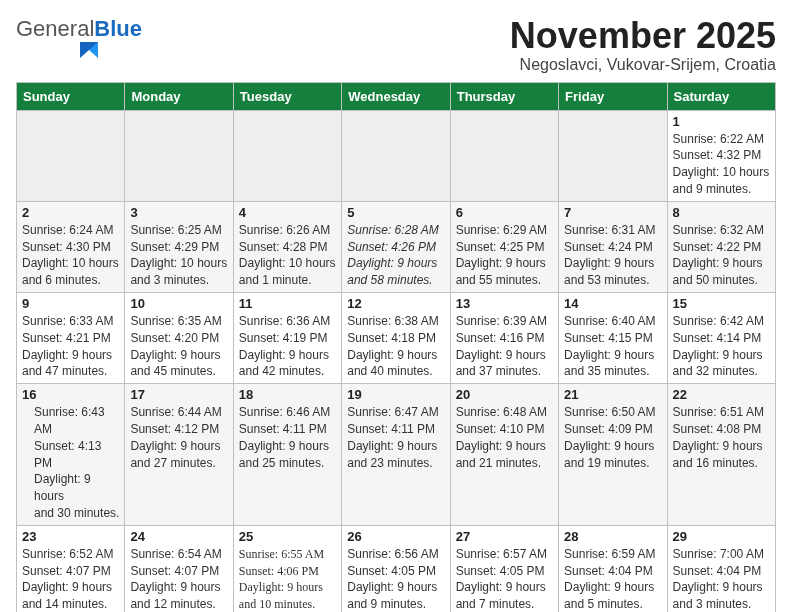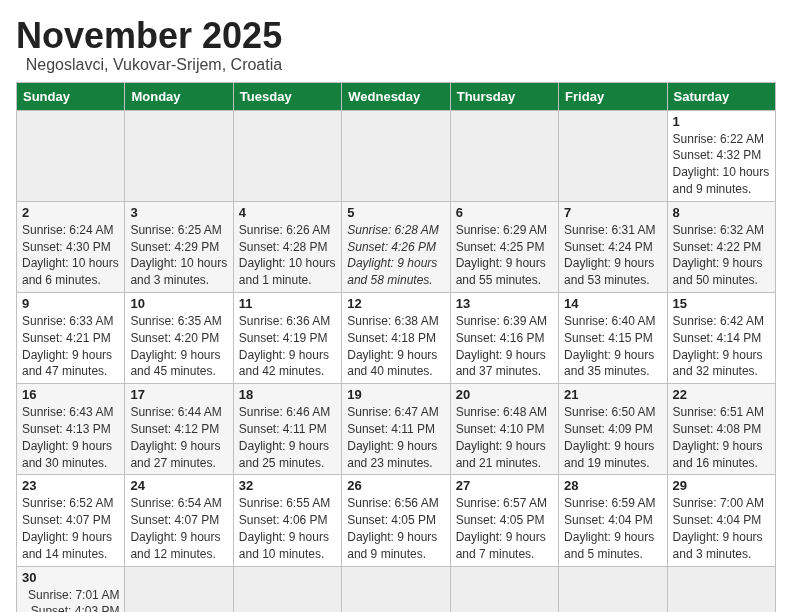--- a/index.html
+++ b/index.html
@@ -79,20 +79,33 @@
       background: #f5f5f5;
     }
     .empty-cell {
       background: #eeeeee !important;
     }
   </style>
 </head>
 <body>
 
 <div class="header-area">
+  <div class="logo">
+    <div style="display:flex;align-items:center;">
+      <span style="font-size:22px;color:#555;">General</span>
+      <span style="font-size:22px;color:#1a6bbf;font-weight:bold;">Blue</span>
+    </div>
+    <div style="display:flex;margin-top:0px;margin-left:2px;">
+
+      <svg width="80" height="16">
+        <polygon points="62,0 80,0 80,16" fill="#2196f3"></polygon>
+        <polygon points="62,0 80,0 62,16" fill="#1565c0"></polygon>
+      </svg>
+    </div>
+  </div>
   <div class="title-area">
     <div class="month-title">November 2025</div>
     <div class="location-title">Negoslavci, Vukovar-Srijem, Croatia</div>
   </div>
 </div>
 
 <table>
   <thead>
     <tr>
       <th>Sunday</th>
@@ -218,21 +231,21 @@
           <div class="day-number">15</div>
           <div class="day-info" style="white-space: pre-line;">Sunrise: 6:42 AM
 Sunset: 4:14 PM
 Daylight: 9 hours
 and 32 minutes.</div>
         </td>
       </tr>
       <tr>
         <td>
           <div class="day-number">16</div>
-          <div class="day-info" style="white-space: pre-line;">Sunrise: 6:43 AM
+          <div class="day-info" style="white-space: pre-line; margin-left: 12px;">Sunrise: 6:43 AM
 Sunset: 4:13 PM
 Daylight: 9 hours
 and 30 minutes.</div>
         </td>
         <td>
           <div class="day-number">17</div>
           <div class="day-info" style="white-space: pre-line;">Sunrise: 6:44 AM
 Sunset: 4:12 PM
 Daylight: 9 hours
 and 27 minutes.</div>
@@ -282,22 +295,22 @@
 and 14 minutes.</div>
         </td>
         <td>
           <div class="day-number">24</div>
           <div class="day-info" style="white-space: pre-line;">Sunrise: 6:54 AM
 Sunset: 4:07 PM
 Daylight: 9 hours
 and 12 minutes.</div>
         </td>
         <td>
-          <div class="day-number">32</div>
-          <div class="day-info" style="white-space: pre-line;">Sunrise: 6:55 AM
+          <div class="day-number">25</div>
+          <div class="day-info" style="white-space: pre-line; font-family: Liberation Serif, serif;">Sunrise: 6:55 AM
 Sunset: 4:06 PM
 Daylight: 9 hours
 and 10 minutes.</div>
         </td>
         <td>
           <div class="day-number">26</div>
           <div class="day-info" style="white-space: pre-line;">Sunrise: 6:56 AM
 Sunset: 4:05 PM
 Daylight: 9 hours
 and 9 minutes.</div>

